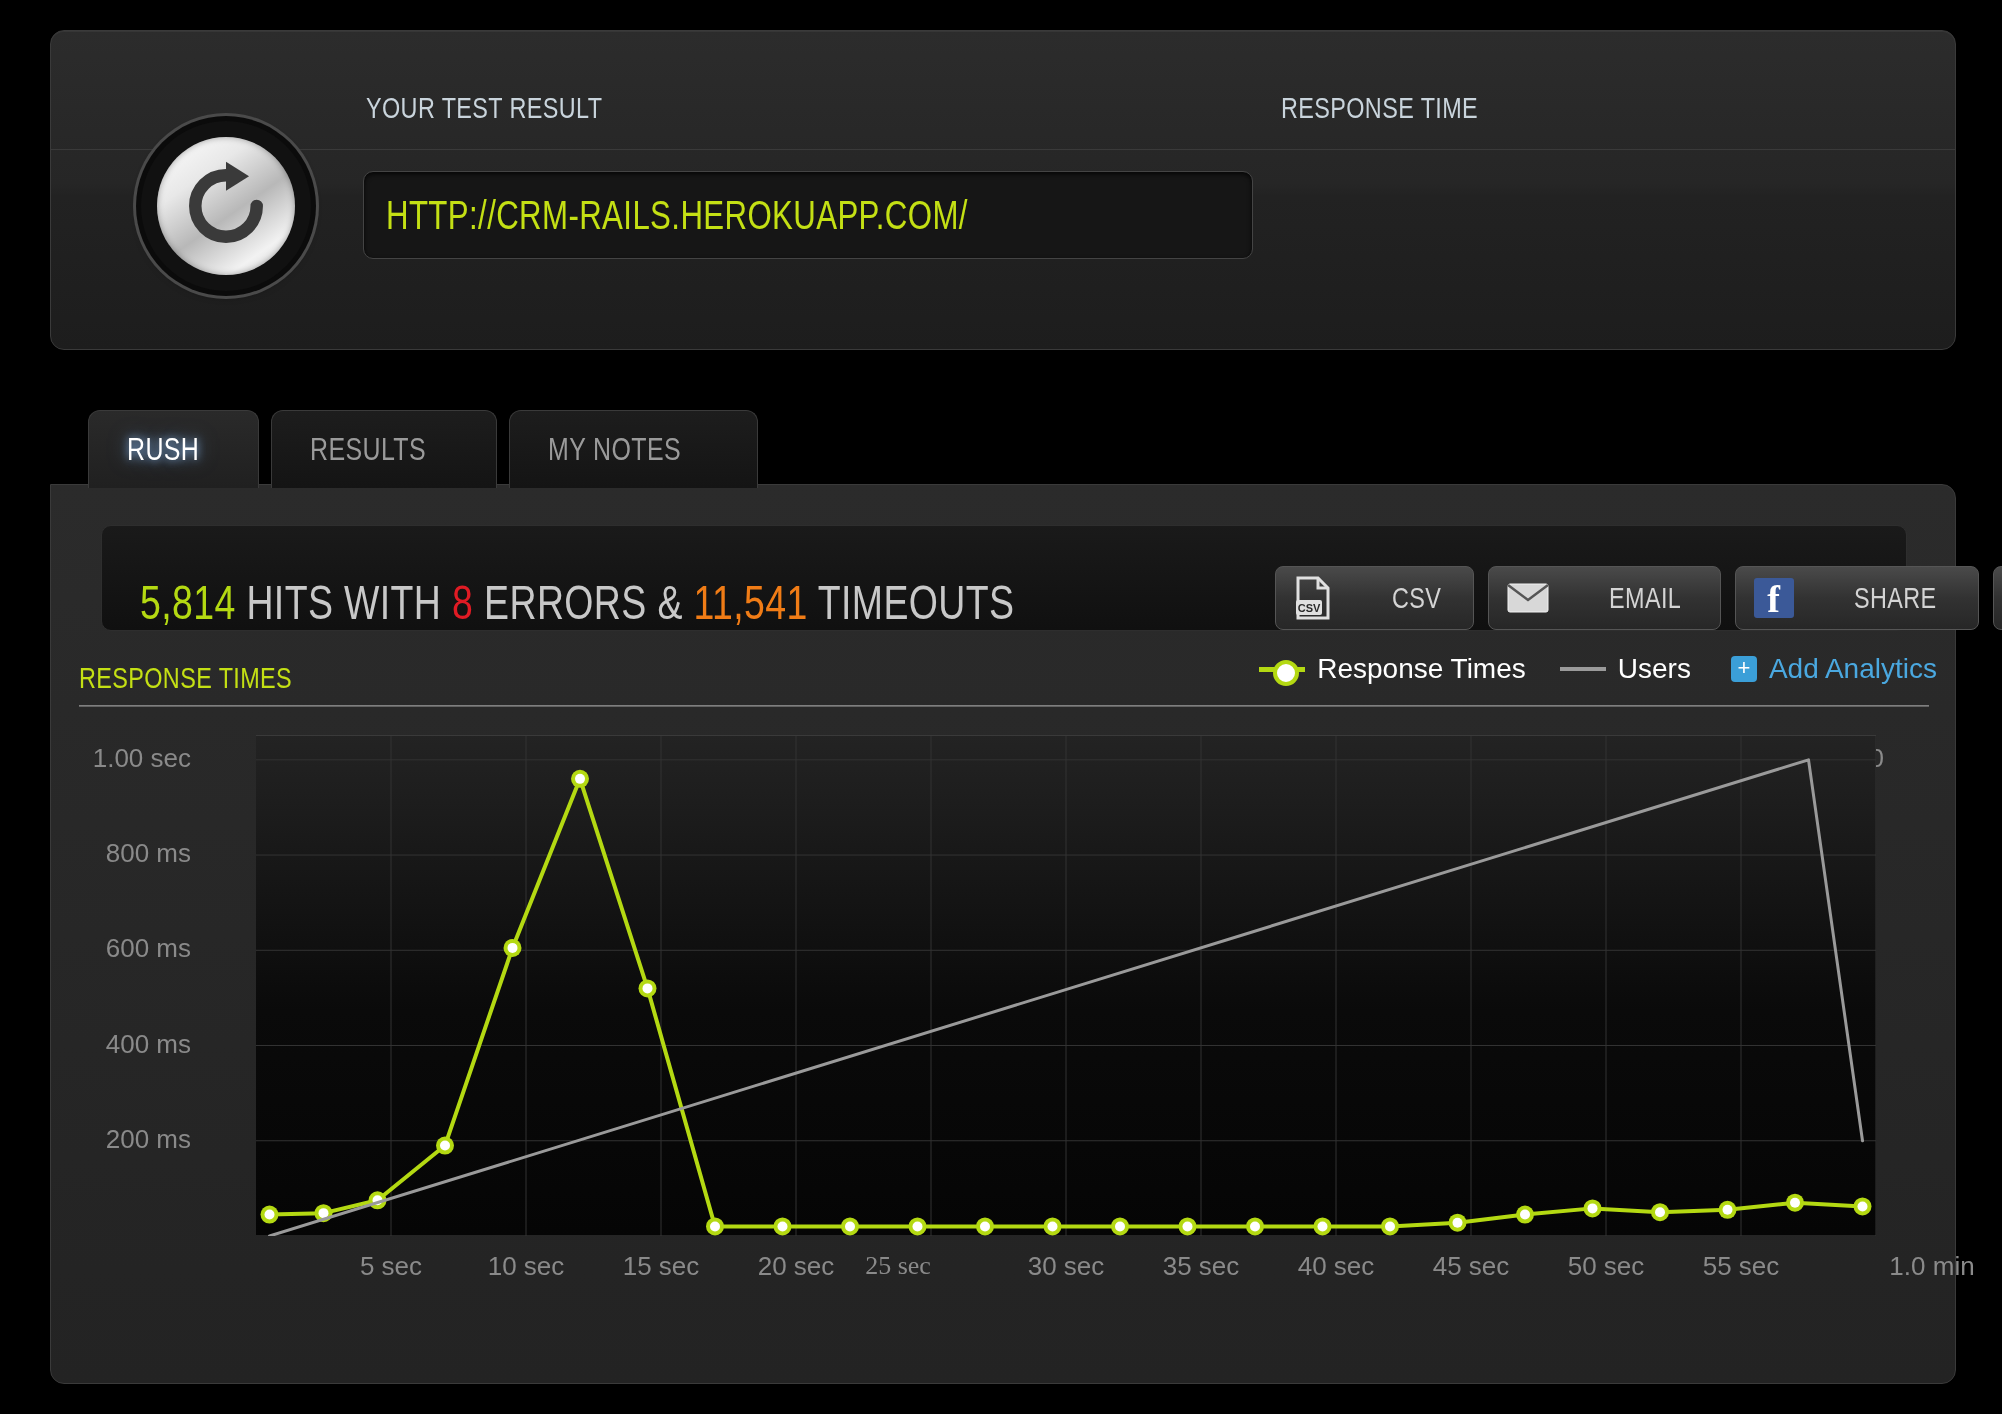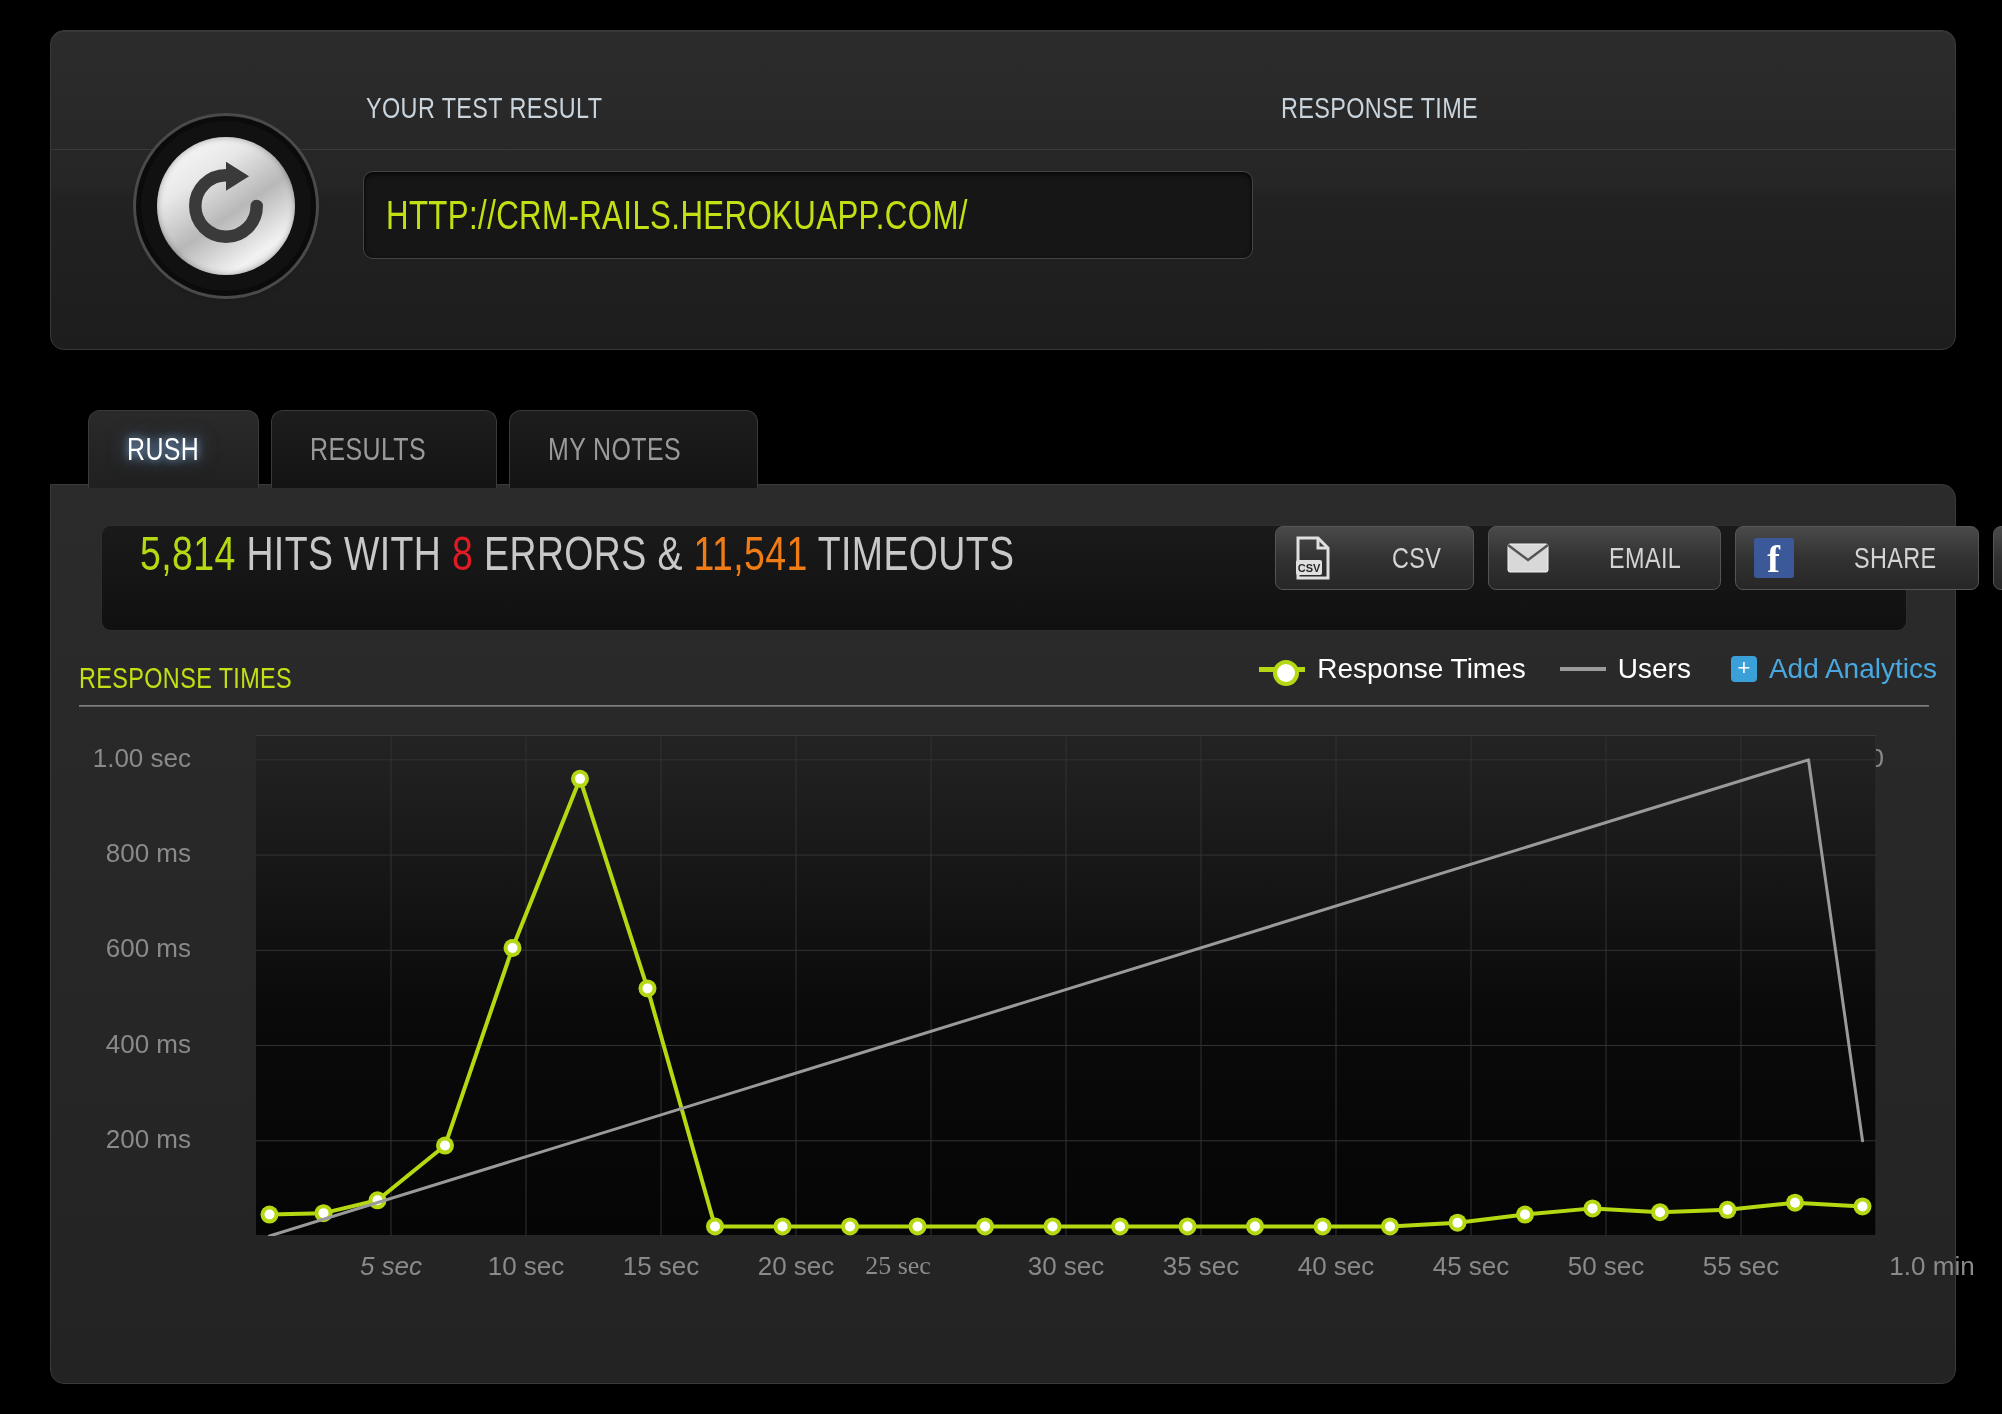--- a/index.html
+++ b/index.html
@@ -133,21 +133,21 @@
     border-radius: 0 14px 14px 14px;
     box-shadow: 0 2px 6px rgba(0,0,0,.8);
   }
 
   .stats-bar {
     position: absolute; left: 50px; top: 40px;
     width: 1806px; height: 106px;
     background: linear-gradient(180deg, #1a1a1a 0%, #101010 100%);
     border-radius: 10px;
     border: 1px solid #2e2e2e;
-    display: flex; align-items: flex-start; justify-content: space-between;
+    display: flex; align-items: flex-end; justify-content: space-between;
   }
   .stats-text { margin-left: 38px; font-size: 48px; color: #c8c8c8; }
   .stats-text .hits    { color: #b4d912; }
   .stats-text .errors  { color: #e01b24; }
   .stats-text .timeouts{ color: #f07c16; }
 
   .action-buttons { display: flex; margin-right: 30px; }
   .act-btn {
     height: 64px; min-width: 130px;
     background: linear-gradient(180deg, #4a4a4a 0%, #323232 50%, #272727 100%);
@@ -413,21 +413,21 @@
             <circle cx="1471.5" cy="473.8095238095238" r="9" fill="#b4d912"></circle>
             <circle cx="1471.5" cy="473.8095238095238" r="5" fill="#ffffff"></circle>
             <circle cx="1539" cy="466.6666666666667" r="9" fill="#b4d912"></circle>
             <circle cx="1539" cy="466.6666666666667" r="5" fill="#ffffff"></circle>
             <circle cx="1606.5" cy="470.4761904761905" r="9" fill="#b4d912"></circle>
             <circle cx="1606.5" cy="470.4761904761905" r="5" fill="#ffffff"></circle>
             <polyline points="13.5,500 1552.5,23.809523809523853 1606.5,404.76190476190476" fill="none" stroke="#9a9a9a" stroke-width="3" stroke-linejoin="round" stroke-linecap="round"></polyline>
           </svg>
       </div>
       <div class="x-labels" id="x-axis">
-          <div class="x-lab" style="left: 135px; font-style: italic;">5 sec</div>
+          <div class="x-lab" style="left: 135px;">5 sec</div>
           <div class="x-lab" style="left: 270px;">10 sec</div>
           <div class="x-lab" style="left: 405px;">15 sec</div>
           <div class="x-lab" style="left: 540px;">20 sec</div>
           <div class="x-lab" style="left: 642px; font-family: Liberation Serif, serif;">25 sec</div>
           <div class="x-lab" style="left: 810px;">30 sec</div>
           <div class="x-lab" style="left: 945px;">35 sec</div>
           <div class="x-lab" style="left: 1080px;">40 sec</div>
           <div class="x-lab" style="left: 1215px;">45 sec</div>
           <div class="x-lab" style="left: 1350px;">50 sec</div>
           <div class="x-lab" style="left: 1485px;">55 sec</div>

